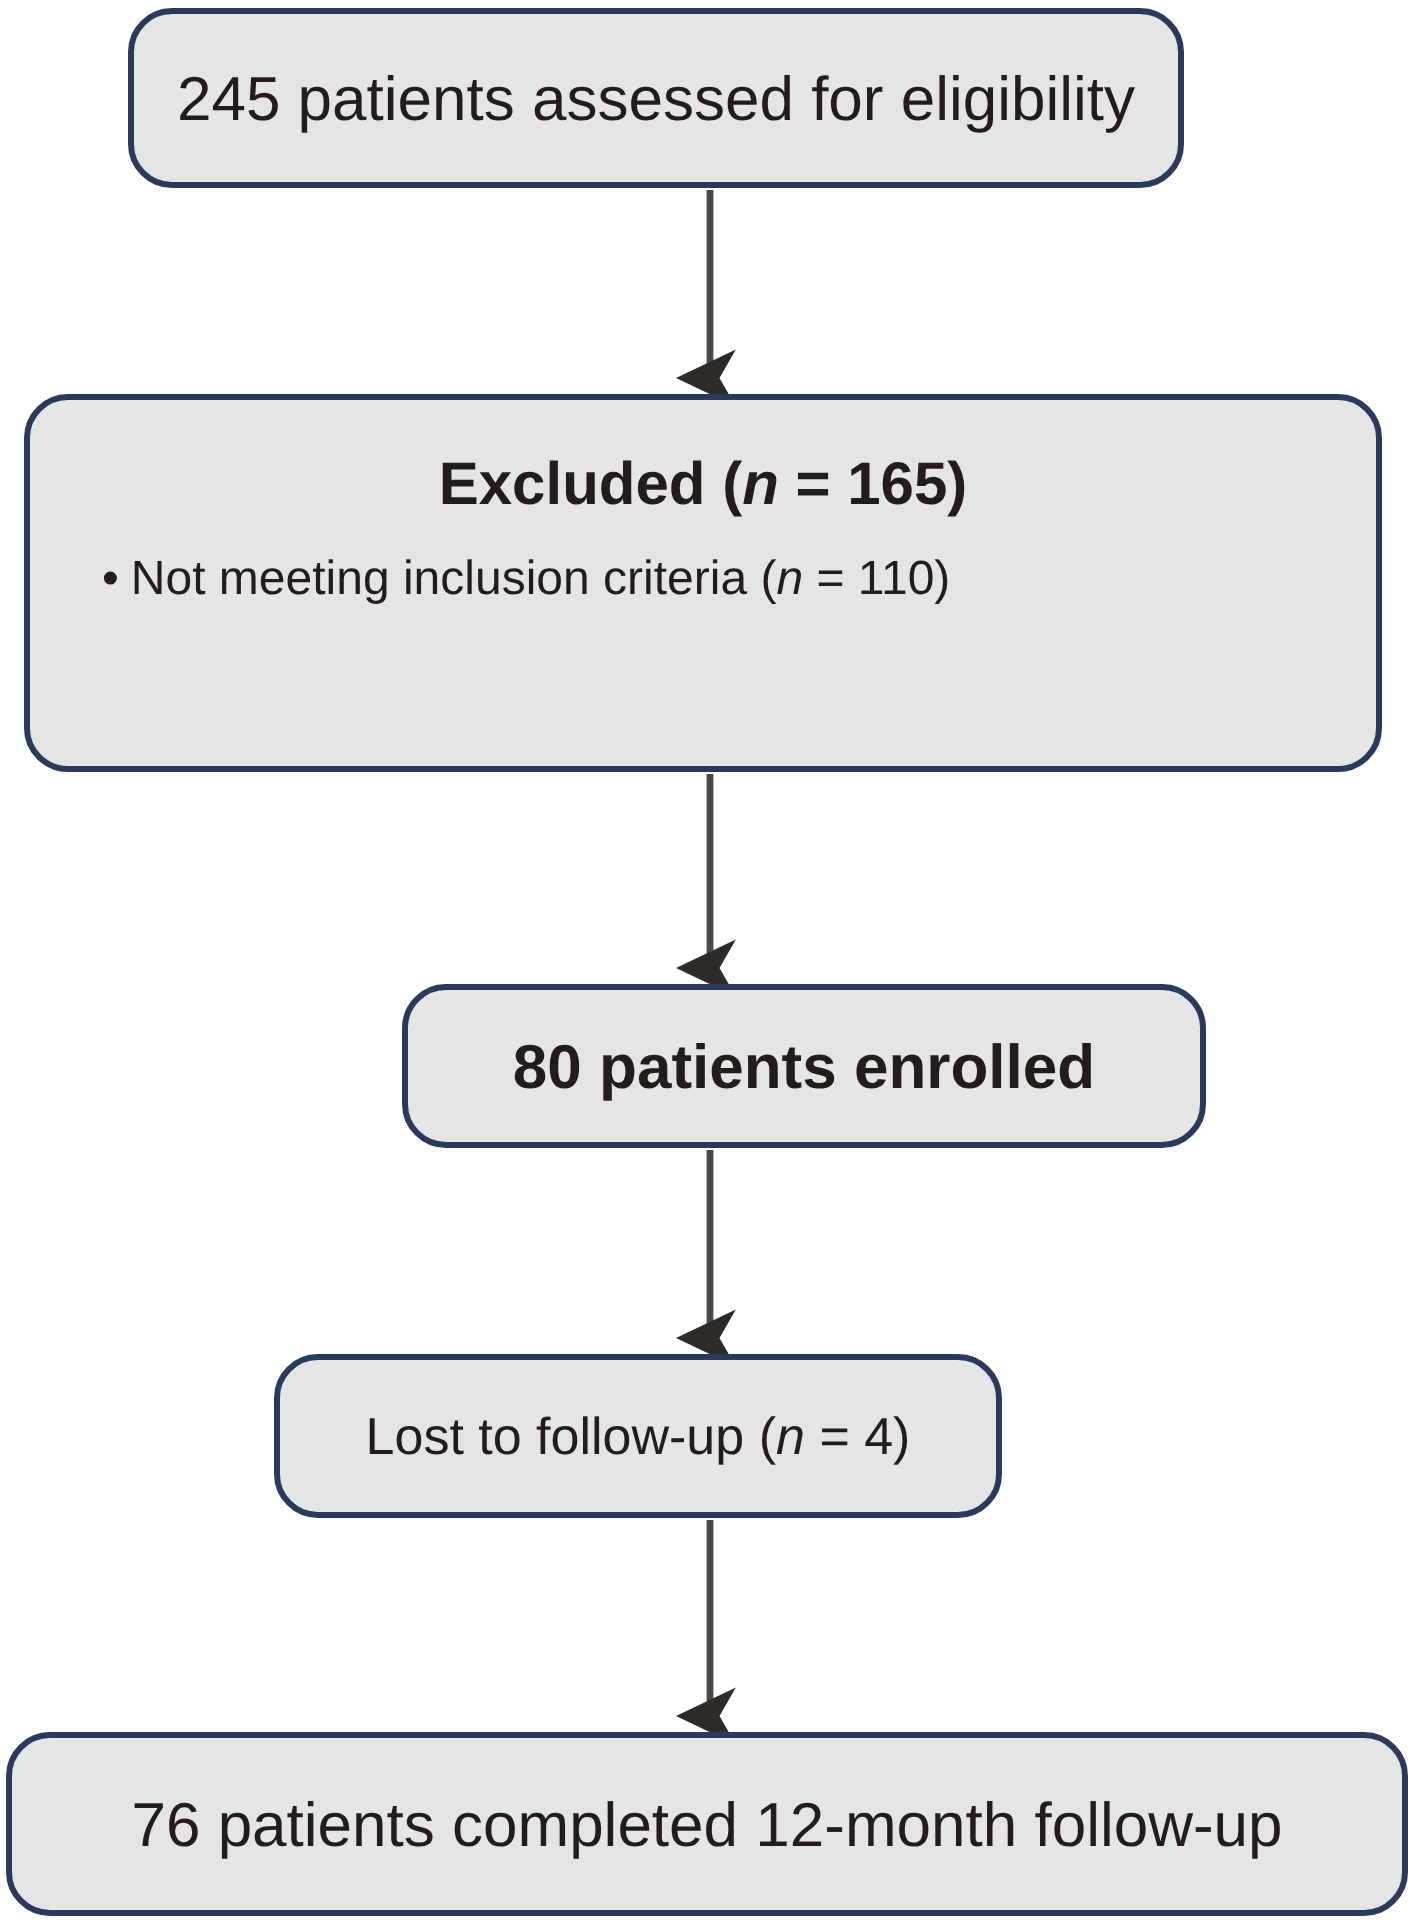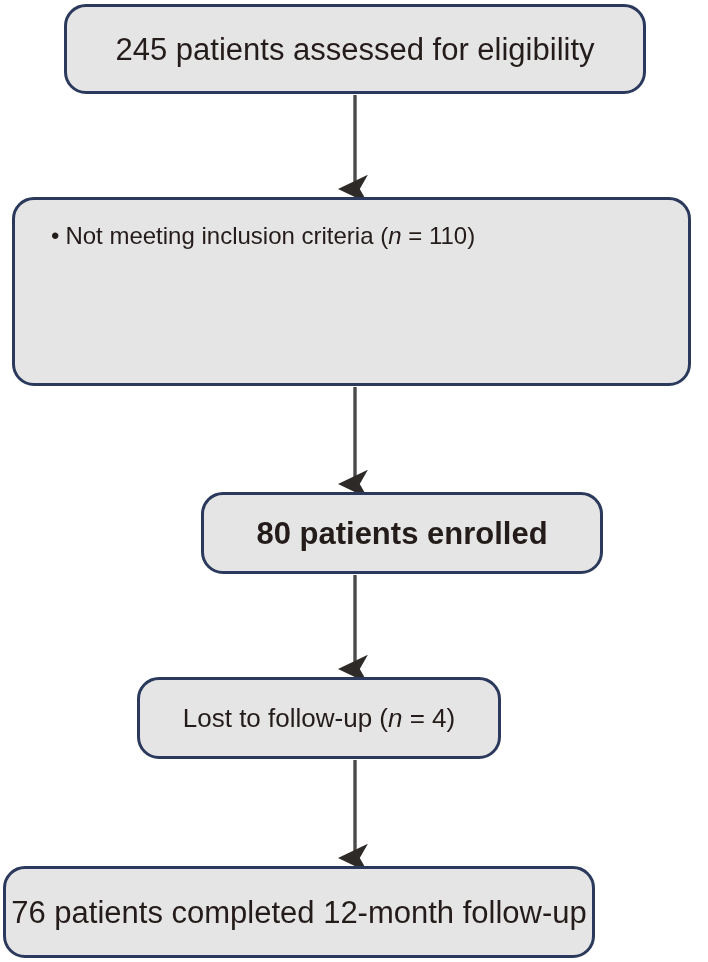--- a/index.html
+++ b/index.html
@@ -35,21 +35,21 @@
     justify-content: center;
     color: #241c1a;
     text-align: center;
     line-height: 1.0;
   }
 
   
   .node-assessed {
     left: 64px;
     top: 4px;
-    width: 582px;
+    width: 528px;
     height: 90px;
     font-size: 31px;
   }
 
   .node-excluded {
     left: 12px;
     top: 197px;
     width: 679px;
     height: 189px;
     padding: 10px 14px;
@@ -70,21 +70,21 @@
     left: 137px;
     top: 677px;
     width: 364px;
     height: 82px;
     font-size: 26px;
   }
 
   .node-completed {
     left: 3px;
     top: 866px;
-    width: 592px;
+    width: 701px;
     height: 92px;
     font-size: 31px;
   }
 
   
   .excluded-title {
     font-size: 30px;
     font-weight: bold;
     margin-top: 18px;
     margin-bottom: 6px;
@@ -139,20 +139,23 @@
     <line x1="355" y1="387" x2="355" y2="484" stroke="#4a4a4a" stroke-width="3.4" marker-end="url(#ah)"></line>
     <line x1="355" y1="575" x2="355" y2="669" stroke="#4a4a4a" stroke-width="3.4" marker-end="url(#ah)"></line>
     <line x1="355" y1="760" x2="355" y2="858" stroke="#4a4a4a" stroke-width="3.4" marker-end="url(#ah)"></line>
   </svg>
 
   <div class="node node-assessed">
     <span>245 patients assessed for eligibility</span>
   </div>
 
   <div class="node node-excluded">
+    <div class="excluded-title">
+      <span>Excluded (</span><span class="italic-n">n</span><span> = 165)</span>
+    </div>
     <div class="excluded-list">
       <span class="excluded-item">
         <span class="bullet">•</span><span>Not meeting inclusion criteria (</span><span class="italic-n">n</span><span> = 110)</span>
       </span>
     </div>
   </div>
 
   <div class="node node-enrolled">
     <span>80 patients enrolled</span>
   </div>

